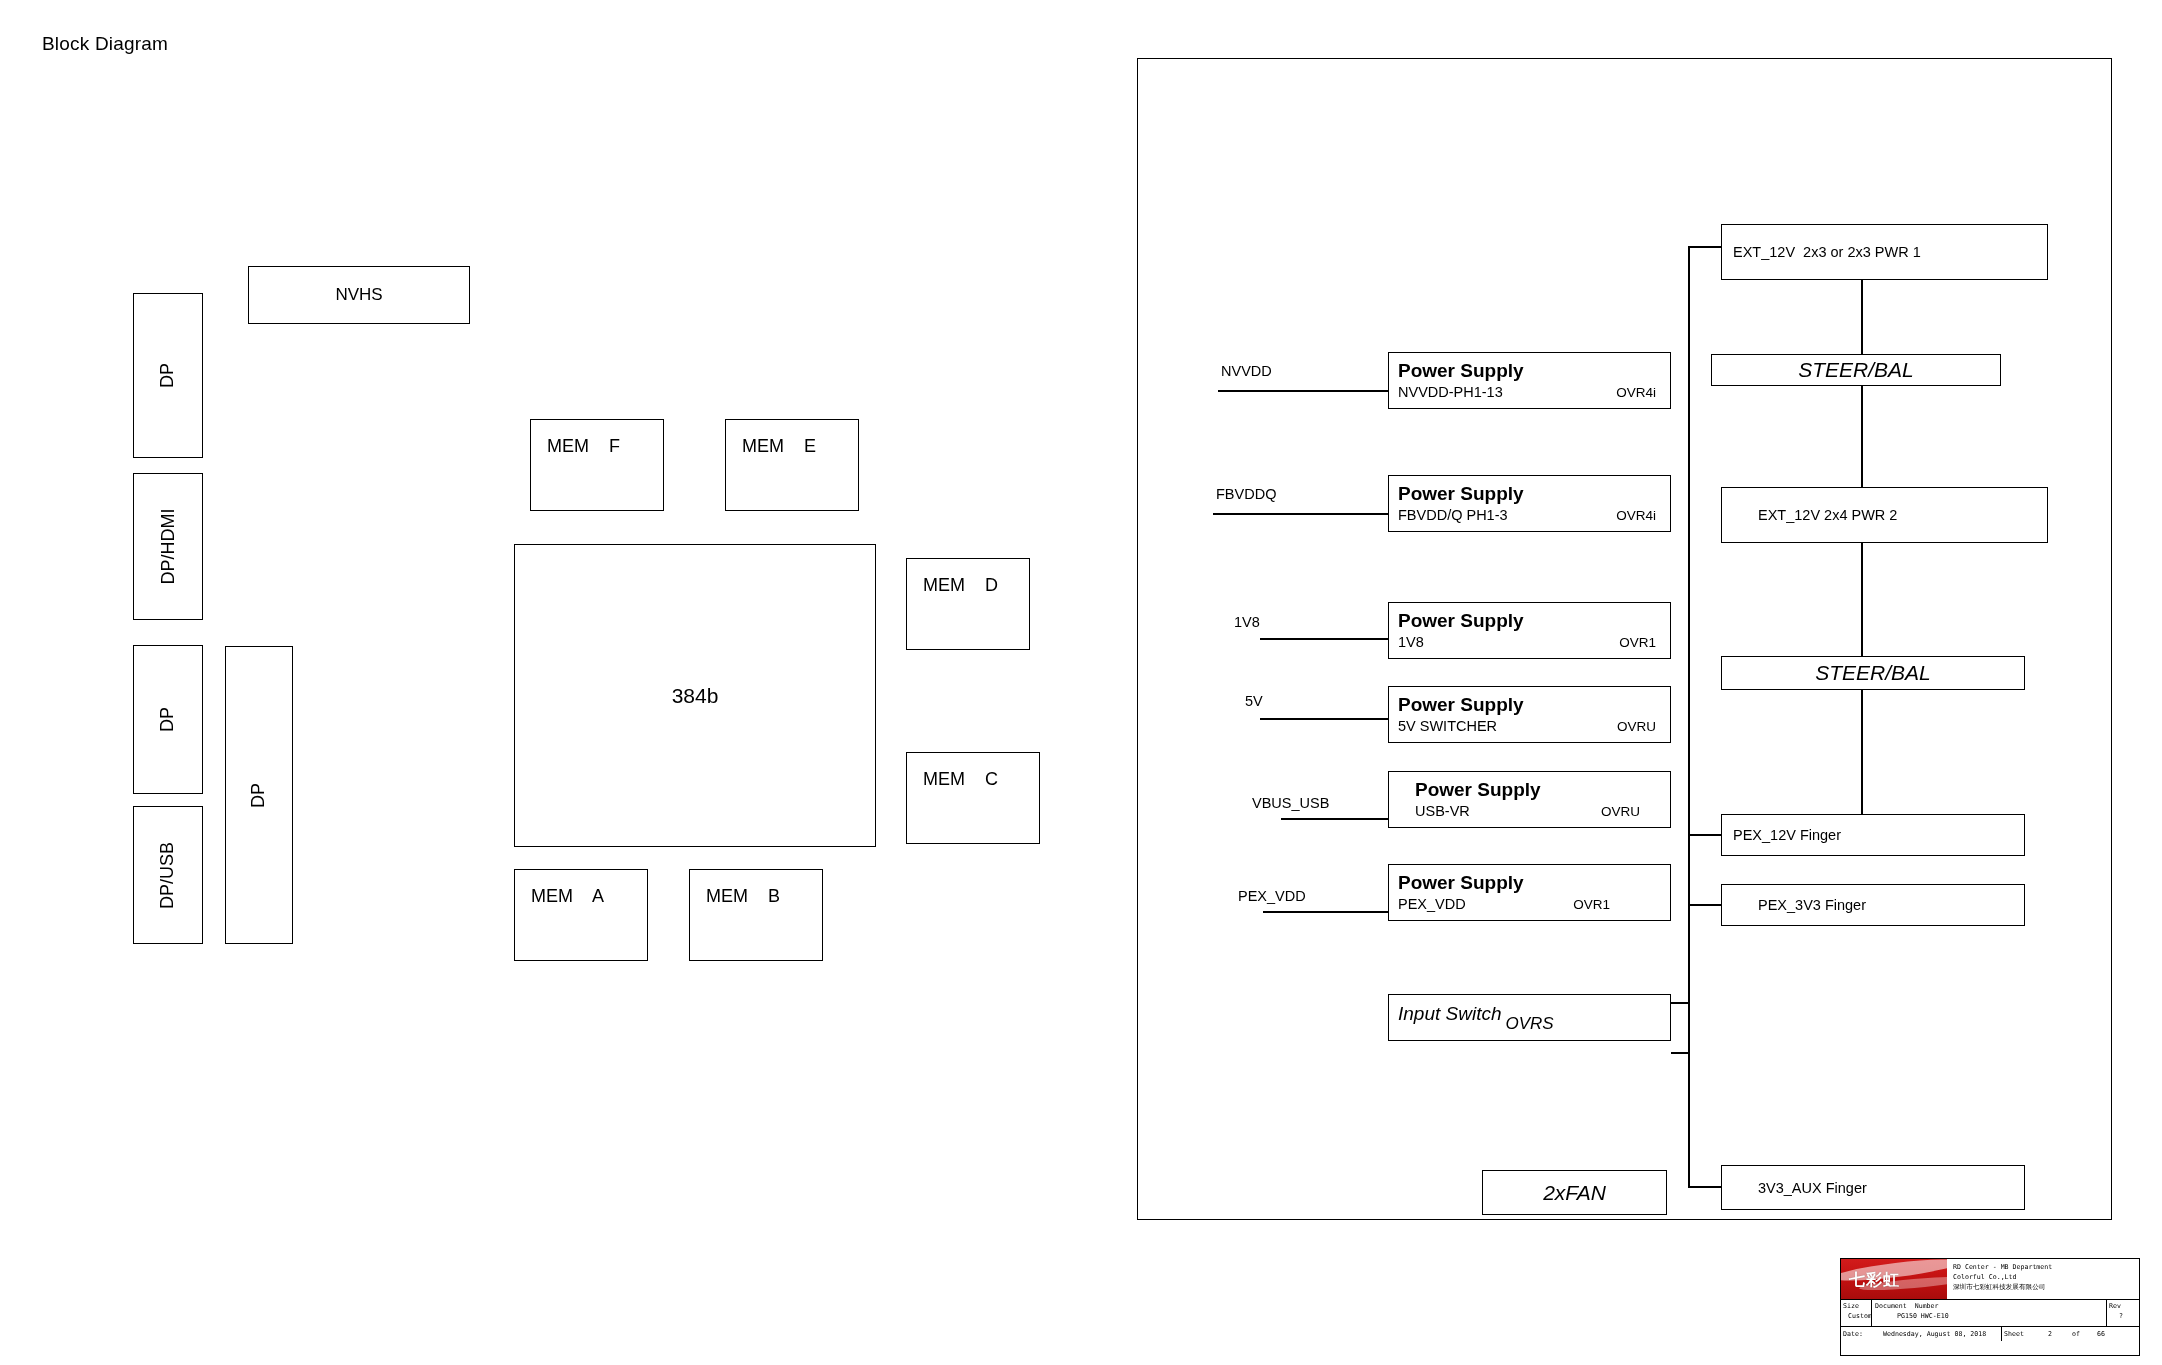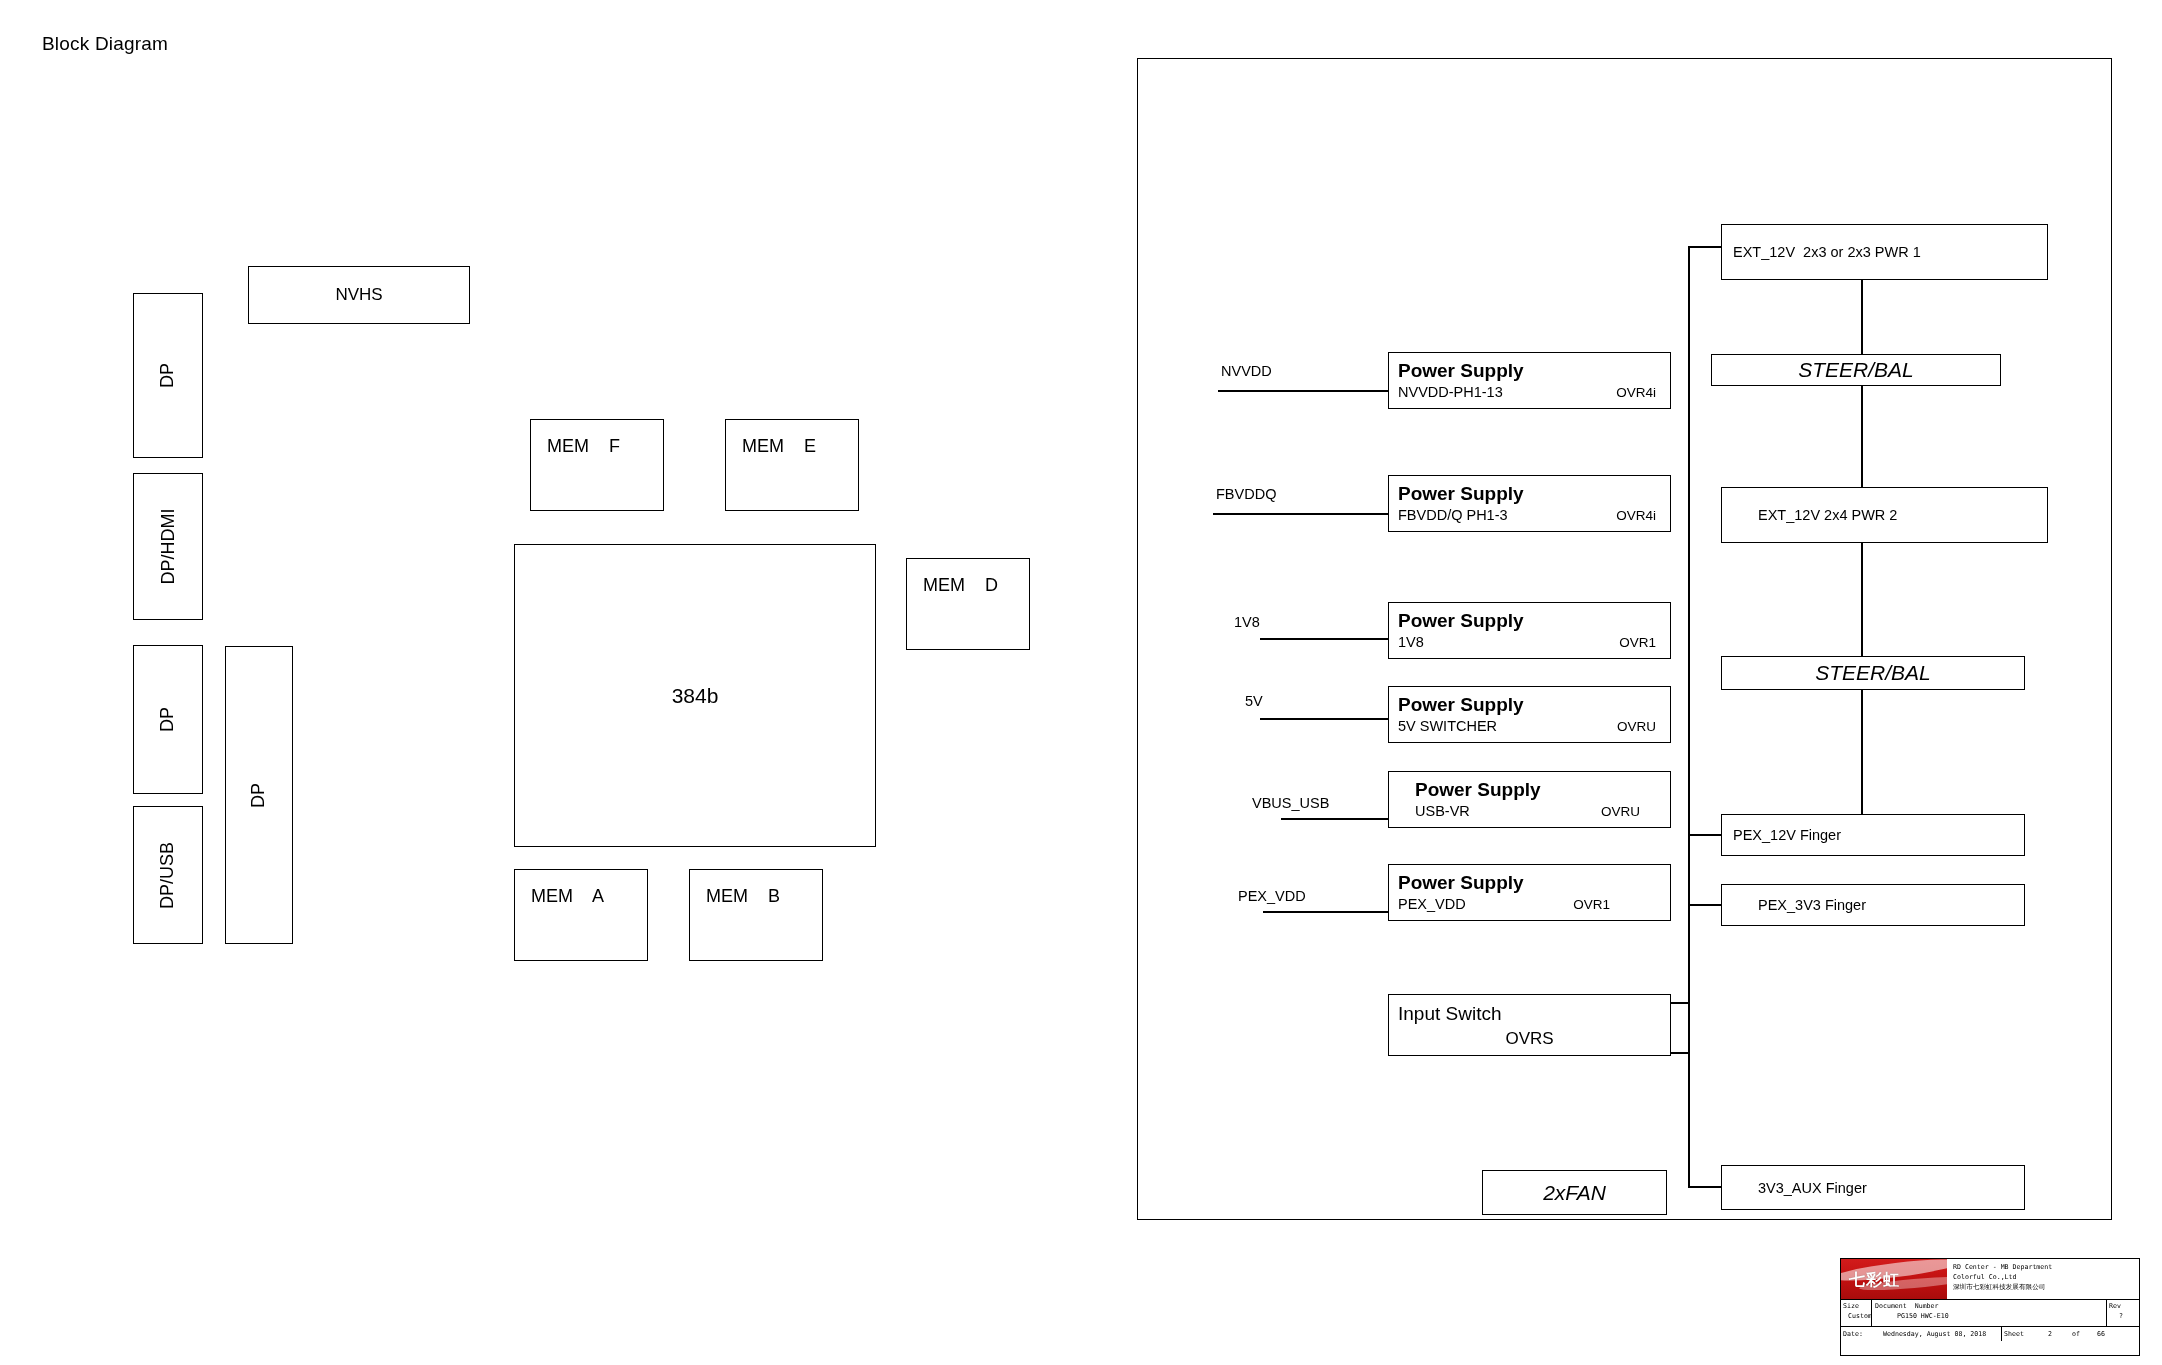--- a/index.html
+++ b/index.html
@@ -256,20 +256,23 @@
   </div>
 
   <div class="box" style="left:725px; top:419px; width:134px; height:92px;padding-left:33px;">
     <span class="mem">MEM    E</span>
   </div>
 
   <div class="box" style="left:906px; top:558px; width:124px; height:92px;">
     <span class="mem">MEM    D</span>
   </div>
 
+  <div class="box" style="left:906px; top:752px; width:134px; height:92px;">
+    <span class="mem">MEM    C</span>
+  </div>
 
   <div class="box" style="left:514px; top:869px; width:134px; height:92px;">
     <span class="mem">MEM    A</span>
   </div>
 
   <div class="box" style="left:689px; top:869px; width:134px; height:92px;">
     <span class="mem">MEM    B</span>
   </div>
 
   <div class="box ctr" id="gpu-core" style="left:514px; top:544px; width:362px; height:303px;">
@@ -325,21 +328,21 @@
     <span class="sub" style="left:26px;">USB-VR</span>
     <span class="rail" style="right:30px;">OVRU</span>
   </div>
 
   <div class="box psu" style="left:1388px; top:864px; width:283px; height:57px;">
     <span class="title">Power Supply</span>
     <span class="sub">PEX_VDD</span>
     <span class="rail" style="right:60px;">OVR1</span>
   </div>
 
-  <div class="box" style="left:1388px; top:994px; width:283px; height:62px;">
+  <div class="box" style="left:1388px; top:994px; width:283px; height:47px;font-style:italic;">
     <span style="position:absolute; left:9px; top:8px; font-size:19px; white-space:pre;">Input Switch</span>
     <span style="position:absolute; left:50%; transform:translateX(-50%); bottom:6px; font-size:17px; white-space:pre;">OVRS</span>
   </div>
 
   <div class="box ctr" style="left:1482px; top:1170px; width:185px; height:45px;">
     <span class="big-ctr">2xFAN</span>
   </div>
 
   <div class="box" style="left:1721px; top:224px; width:327px; height:56px;">
     <span class="rblk-left">EXT_12V  2x3 or 2x3 PWR 1</span>

